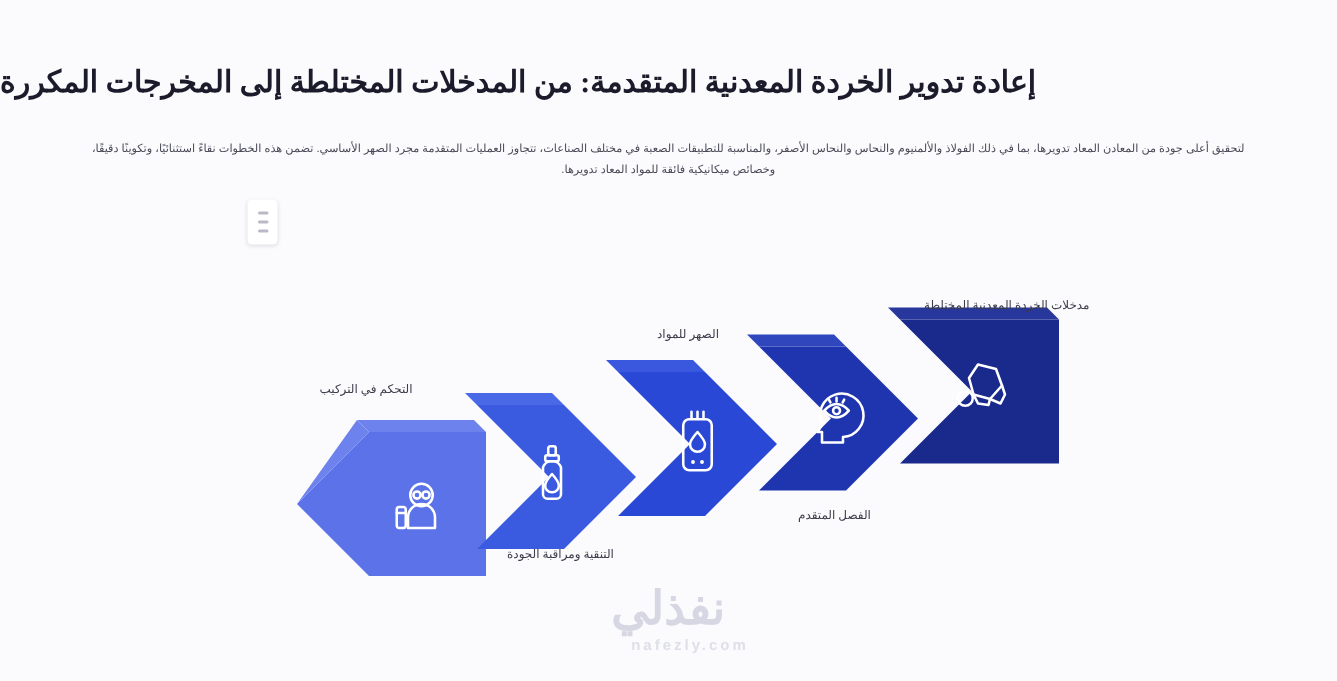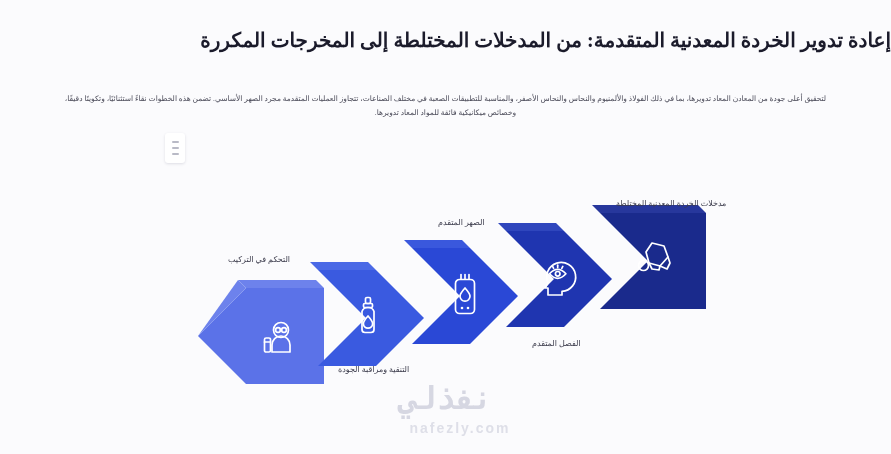--- a/index.html
+++ b/index.html
@@ -6,30 +6,30 @@
   body{
     width:891px;height:454px;
     background:#fafafc;
     font-family:"Liberation Sans","DejaVu Sans",sans-serif;
     overflow:hidden;position:relative;
   }
   .page{position:absolute;inset:0;background:#fbfbfd;}
 
   
   .title{
-    position:absolute;top:28px;left:0;right:0;
-    text-align:right;
+    position:absolute;top:42px;left:0;right:0;
+    text-align:left;
     font-family:"Liberation Serif","DejaVu Serif",serif;
     font-size:20px;font-weight:700;color:#1b1b2b;
     letter-spacing:.2px;direction:rtl;
   }
   .desc{
     position:absolute;top:92px;left:52px;right:52px;
     text-align:center;direction:rtl;
-    font-family:Liberation Serif, serif;
+    font-family:Liberation Sans, sans-serif;
     font-size:7.5px;line-height:1.85;color:#4a4a58;
   }
 
   
   .kebab{
     position:absolute;left:165px;top:133px;
     width:20px;height:30px;border-radius:3px;
     background:#ffffff;
     box-shadow:0 1px 3px rgba(20,20,60,.13);
     display:flex;flex-direction:column;align-items:center;
@@ -48,27 +48,27 @@
     font-family:"Liberation Serif","DejaVu Serif",serif;
     font-size:8px;color:#3c3c4c;
   }
 
   
   .wm{
     position:absolute;left:0;right:0;bottom:18px;
     text-align:center;pointer-events:none;user-select:none;
   }
   .wm .wm-ar{
-    font-family:Liberation Mono, monospace;
+    font-family:Liberation Sans, sans-serif;
     font-size:31px;font-weight:700;color:#d6d7e2;letter-spacing:1px;
     direction:rtl;line-height:1.05;
   }
   .wm .wm-en{
     font-family:"Liberation Sans","DejaVu Sans",sans-serif;
-    font-size:14px;font-weight:700;color:#dedfe8;letter-spacing:2px;
+    font-size:10px;font-weight:700;color:#dedfe8;letter-spacing:2px;
     margin-top:2px;
     margin-left:29px;
   }
 </style>
 </head>
 <body>
 
 <div class="page">
 
   <div class="title">إعادة تدوير الخردة المعدنية المتقدمة: من المدخلات المختلطة إلى المخرجات المكررة</div>
@@ -93,21 +93,21 @@
           <circle cx="17" cy="8" r="7.5"></circle>
           <circle cx="14" cy="8" r="2.4"></circle>
           <circle cx="20" cy="8" r="2.4"></circle>
           <line x1="16.4" y1="8" x2="17.6" y2="8"></line>
           <path d="M8 30 v-7 a9 9 0 0 1 9-9 a9 9 0 0 1 9 9 v7 Z"></path>
           <rect x="0.5" y="16" width="6" height="14" rx="1.6"></rect>
           <line x1="0.5" y1="20" x2="6.5" y2="20"></line>
         </g>
       </svg>
     </div>
-    <div class="step-label" style="left:228px;top:70px;">التحكم في التركيب</div>
+    <div class="step-label" style="left:213px;top:70px;">التحكم في التركيب</div>
 
     <div class="chev" style="left:318px;top:85px;">
       <svg width="106" height="96" viewBox="0 0 106 96">
         <path d="M0 0 L58 0 L106 48 L58 96 L0 96 L48 48 Z" fill="#3a5ae0"></path>
         <path d="M0 0 L58 0 L50 -8 L-8 -8 Z" fill="#4a69e6"></path>
         <path d="M58 0 L106 48 L98 40 L50 -8 Z" fill="#4a69e6"></path>
 
         <g transform="translate(40,27)" fill="none" stroke="#ffffff" stroke-width="1.7" stroke-linecap="round" stroke-linejoin="round">
           <rect x="7.5" y="0.5" width="5" height="6" rx="1.4"></rect>
           <rect x="5.5" y="6.5" width="9" height="4" rx="1.2"></rect>
@@ -128,21 +128,21 @@
           <line x1="7" y1="0.5" x2="7" y2="5"></line>
           <line x1="11" y1="0.5" x2="11" y2="5"></line>
           <line x1="15" y1="0.5" x2="15" y2="5"></line>
           <rect x="1.5" y="5.5" width="19" height="34" rx="4"></rect>
           <path d="M11 14 c3.4 3.8 5 6 5 8.2 a5 5 0 0 1 -10 0 c0 -2.2 1.6 -4.4 5 -8.2 Z"></path>
           <circle cx="8" cy="34" r="1.3" fill="#ffffff" stroke="none"></circle>
           <circle cx="14" cy="34" r="1.3" fill="#ffffff" stroke="none"></circle>
         </g>
       </svg>
     </div>
-    <div class="step-label" style="left:438px;top:33px;">الصهر المتقدم</div>
+    <div class="step-label" style="left:438px;top:33px;">الصهر للمواد</div>
 
     <div class="chev" style="left:506px;top:46px;">
       <svg width="106" height="96" viewBox="0 0 106 96">
         <path d="M0 0 L58 0 L106 48 L58 96 L0 96 L48 48 Z" fill="#1f35b0"></path>
         <path d="M0 0 L58 0 L50 -8 L-8 -8 Z" fill="#2f46bd"></path>
         <path d="M58 0 L106 48 L98 40 L50 -8 Z" fill="#2f46bd"></path>
 
         <g transform="translate(38,28)" fill="none" stroke="#ffffff" stroke-width="1.7" stroke-linecap="round" stroke-linejoin="round">
           <path d="M4 36 v-7 h-3 l3 -5 a14.5 14.5 0 1 1 14 8.4 V36 Z"></path>
           <path d="M5.5 14.8 c2.6 -3 5.8 -4.5 8.2 -4.5 s5.6 1.5 8.2 4.5 c-2.6 3 -5.8 4.5 -8.2 4.5 s-5.6 -1.5 -8.2 -4.5 Z"></path>

